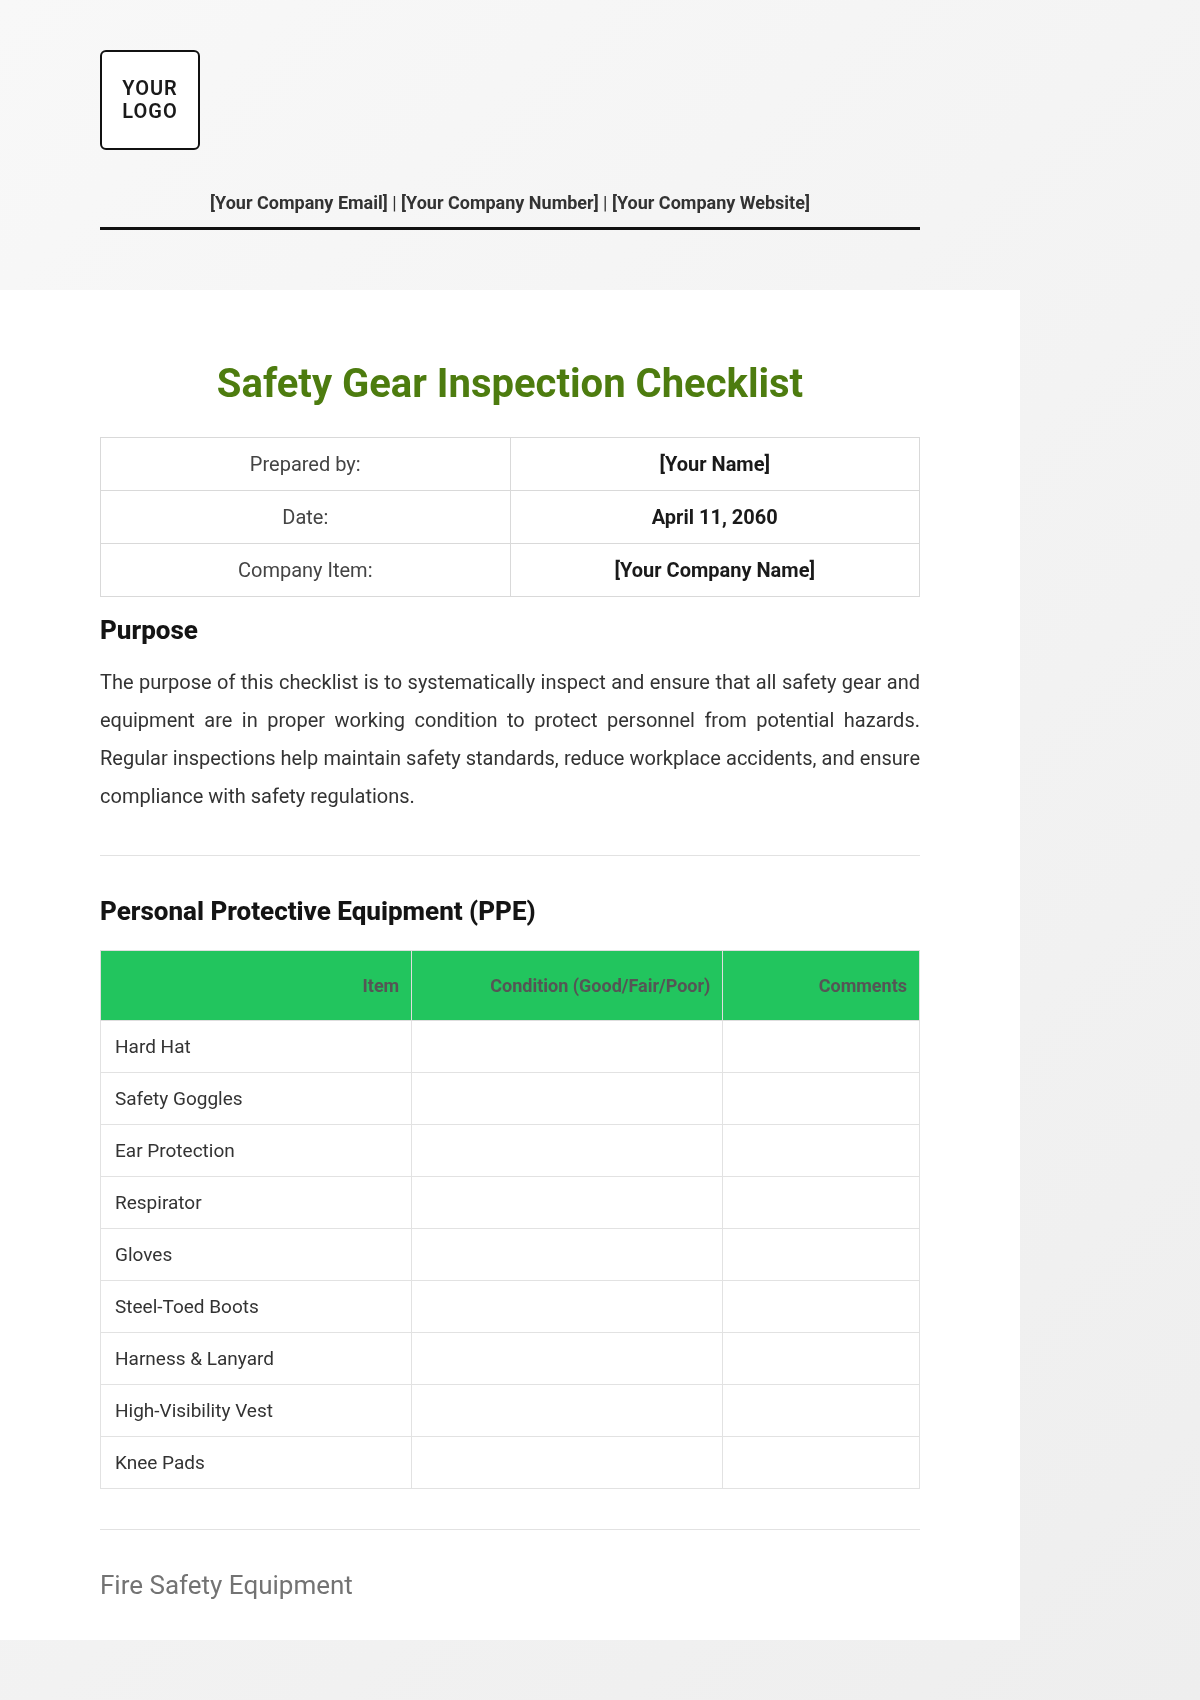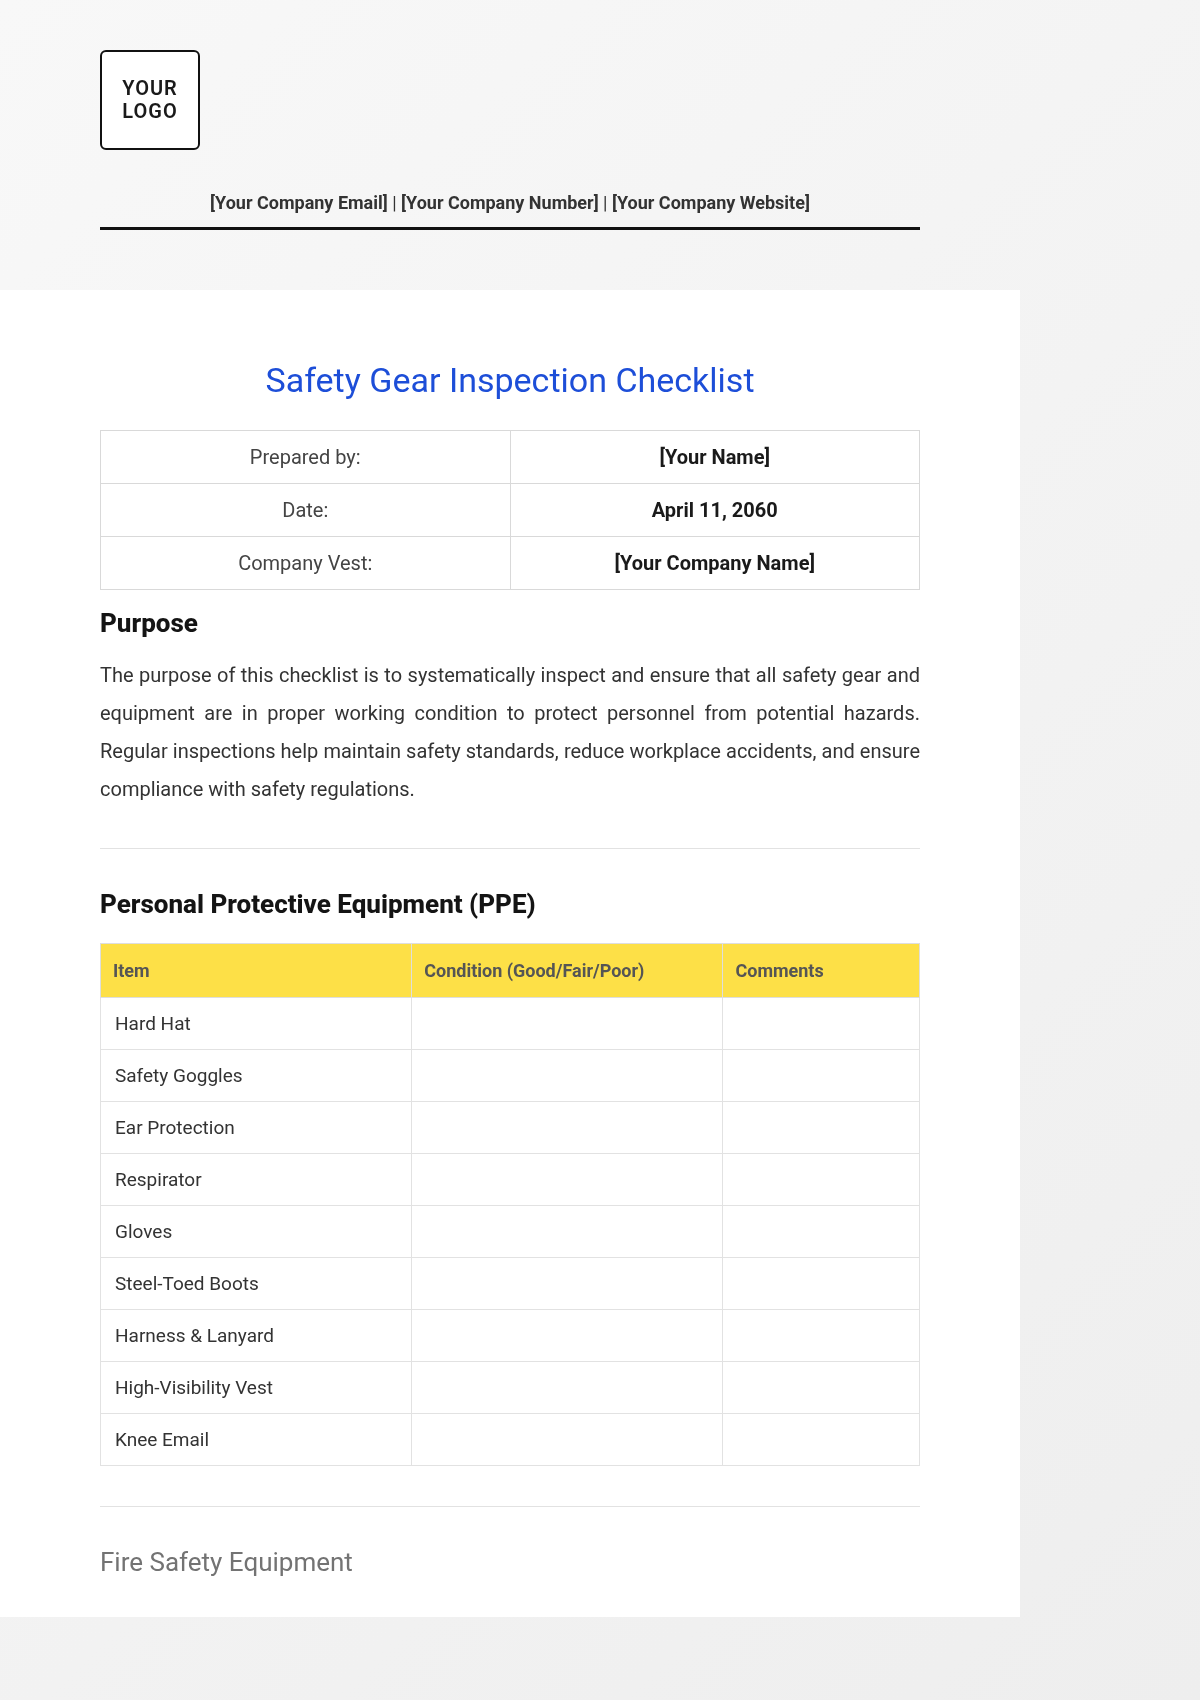--- a/index.html
+++ b/index.html
@@ -44,26 +44,26 @@
     border: none;
     border-top: 3px solid #111;
     margin: 0 100px;
   }
   .content {
     background: #ffffff;
     padding: 0 100px 40px 100px;
     margin-top: 60px;
   }
   .title {
-    font-size: 34px;
-    font-weight: 400;
+    font-size: 40px;
+    font-weight: 700;
     text-align: center;
     padding-top: 70px;
     padding-bottom: 30px;
-    color: #1d4ed8;
+    color: #4d7c0f;
   }
   table.info {
     width: 100%;
     border-collapse: collapse;
     margin-bottom: 18px;
   }
   table.info td {
     border: 1px solid #d9d9d9;
     padding: 14px 18px;
     font-size: 20px;
@@ -95,27 +95,27 @@
     font-size: 26px;
     font-weight: 800;
     color: #141414;
     margin-bottom: 24px;
   }
   table.checklist {
     width: 100%;
     border-collapse: collapse;
   }
   table.checklist th {
-    background: #fde047;
+    background: #22c55e;
     color: #555;
     font-weight: 700;
     font-size: 18px;
-    padding: 16px 12px;
+    padding: 24px 12px;
     border: 1px solid #dedede;
-    text-align: left;
+    text-align: right;
   }
   table.checklist th.col1 { width: 38%; }
   table.checklist th.col2 { width: 38%; margin-left: 8px; }
   table.checklist th.col3 { width: 24%; }
   table.checklist td {
     border: 1px solid #e2e2e2;
     padding: 14px 14px;
     font-size: 19px;
     color: #333;
     margin-top: 7px;
@@ -154,21 +154,21 @@
       <tbody>
           <tr>
         <td class="lbl">Prepared by:</td>
         <td class="val">[Your Name]</td>
       </tr>
       <tr>
         <td class="lbl">Date:</td>
         <td class="val">April 11, 2060</td>
       </tr>
       <tr>
-        <td class="lbl">Company Vest:</td>
+        <td class="lbl">Company Item:</td>
         <td class="val">[Your Company Name]</td>
       </tr>
     </tbody>
       </table>
 
     <h2 class="section-h">Purpose</h2>
     <p class="purpose-text">The purpose of this checklist is to systematically inspect and ensure that all safety gear and equipment are in proper working condition to protect personnel from potential hazards. Regular inspections help maintain safety standards, reduce workplace accidents, and ensure compliance with safety regulations.</p>
 
     <hr class="hr-light">
 
@@ -217,21 +217,21 @@
             <td class="item">Harness &amp; Lanyard</td>
             <td></td>
             <td></td>
           </tr>
           <tr>
             <td class="item">High-Visibility Vest</td>
             <td></td>
             <td></td>
           </tr>
           <tr>
-            <td class="item">Knee Email</td>
+            <td class="item">Knee Pads</td>
             <td></td>
             <td></td>
           </tr>
         </tbody>
     </table>
 
     <hr class="hr-light">
 
     <h2 class="cutoff">Fire Safety Equipment</h2>
 

